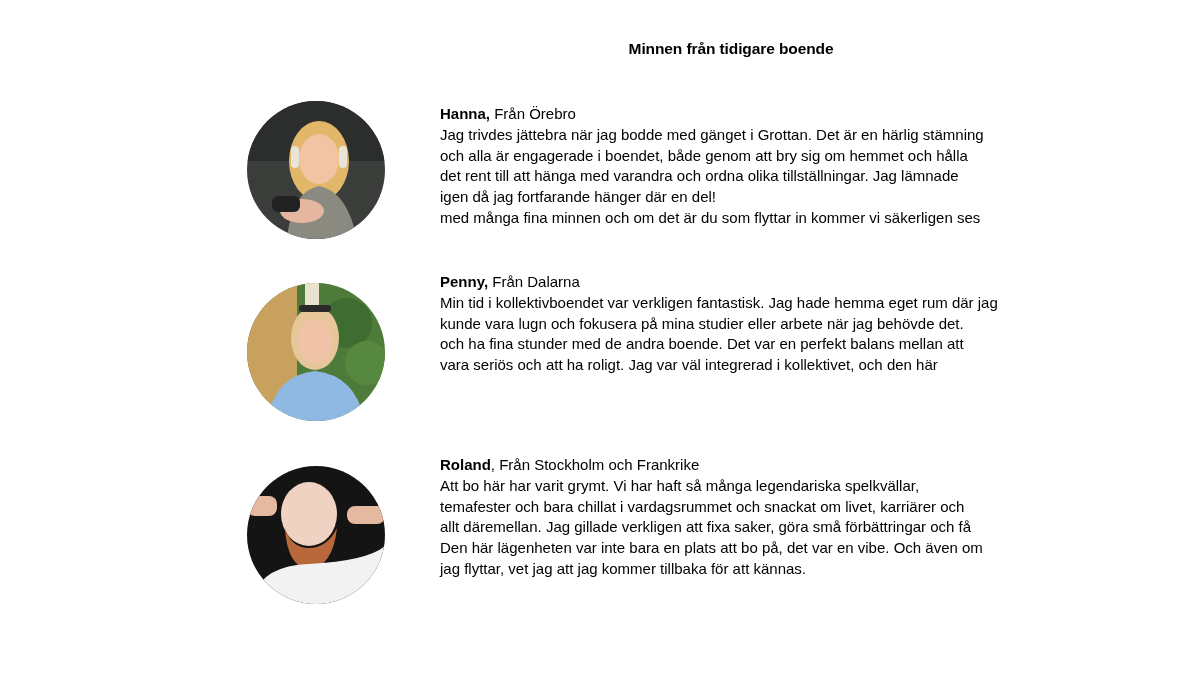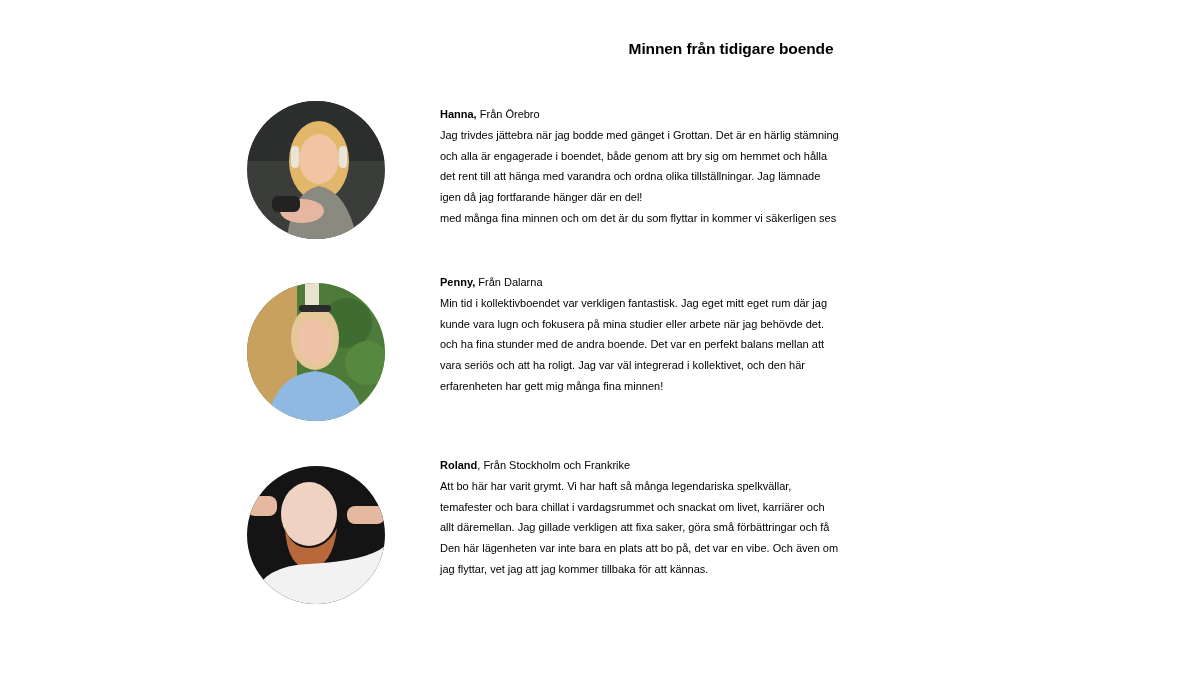--- a/index.html
+++ b/index.html
@@ -1,20 +1,20 @@
 <!DOCTYPE html>
 <html><head>
 <meta charset="utf-8">
 <style>
   html, body { margin: 0; padding: 0; background: #ffffff; }
   body { width: 1200px; height: 675px; position: relative; overflow: hidden;
          font-family: "Liberation Sans", "DejaVu Sans", sans-serif; color: #000; }
   .title { position: absolute; left: 0; width: 1462px; top: 40px; text-align: center;
            font-size: 15.5px; font-weight: bold; letter-spacing: -0.1px; }
-  .entry { position: absolute; left: 440px; width: 600px; font-size: 11px; line-height: 20.8px; }
+  .entry { position: absolute; left: 440px; width: 600px; font-size: 15px; line-height: 20.8px; }
   .entry .name { font-weight: bold; }
   .entry p { margin: 0; }
   .avatar { position: absolute; left: 247px; width: 138px; height: 138px; border-radius: 50%; overflow: hidden; }
   .avatar svg { width: 100%; height: 100%; display: block; }
 </style>
 </head>
 <body>
 
 <div class="title">Minnen från tidigare boende</div>
 
@@ -48,25 +48,24 @@
     <circle cx="100" cy="40" r="25" fill="#3f6c30"></circle>
     <circle cx="120" cy="80" r="22" fill="#57883f"></circle>
     <ellipse cx="68" cy="55" rx="24" ry="32" fill="#e6c79a"></ellipse>
     <ellipse cx="68" cy="58" rx="17" ry="22" fill="#f0c3a8"></ellipse>
     <rect x="52" y="22" width="32" height="7" rx="3" fill="#2a2a2a"></rect>
     <path d="M20 138 Q28 92 68 88 Q108 92 118 138 Z" fill="#8fb9e2"></path>
   </svg>
 </div>
 <div class="entry" style="top:272px">
   <p><span class="name">Penny,</span><span> Från Dalarna</span></p>
-  <p>Min tid i kollektivboendet var verkligen fantastisk. Jag eget mitt eget rum där jag</p>
+  <p>Min tid i kollektivboendet var verkligen fantastisk. Jag hade hemma eget rum där jag</p>
   <p>kunde vara lugn och fokusera på mina studier eller arbete när jag behövde det.</p>
   <p>och ha fina stunder med de andra boende. Det var en perfekt balans mellan att</p>
   <p>vara seriös och att ha roligt. Jag var väl integrerad i kollektivet, och den här</p>
-  <p>erfarenheten har gett mig många fina minnen!</p>
 </div>
 
 <div class="avatar" style="top:466px">
   <svg viewBox="0 0 138 138">
     <rect width="138" height="138" fill="#141414"></rect>
     <rect x="0" y="30" width="30" height="20" rx="8" fill="#e4b9a0"></rect>
     <rect x="100" y="40" width="38" height="18" rx="8" fill="#e4b9a0"></rect>
     <ellipse cx="62" cy="48" rx="28" ry="32" fill="#efd2c2"></ellipse>
     <path d="M38 62 Q40 100 62 104 Q86 100 90 62 Q80 82 62 82 Q44 82 38 62 Z" fill="#b8683a"></path>
     <path d="M5 138 Q10 100 62 98 Q120 95 138 80 L138 138 Z" fill="#f2f2f2"></path>

